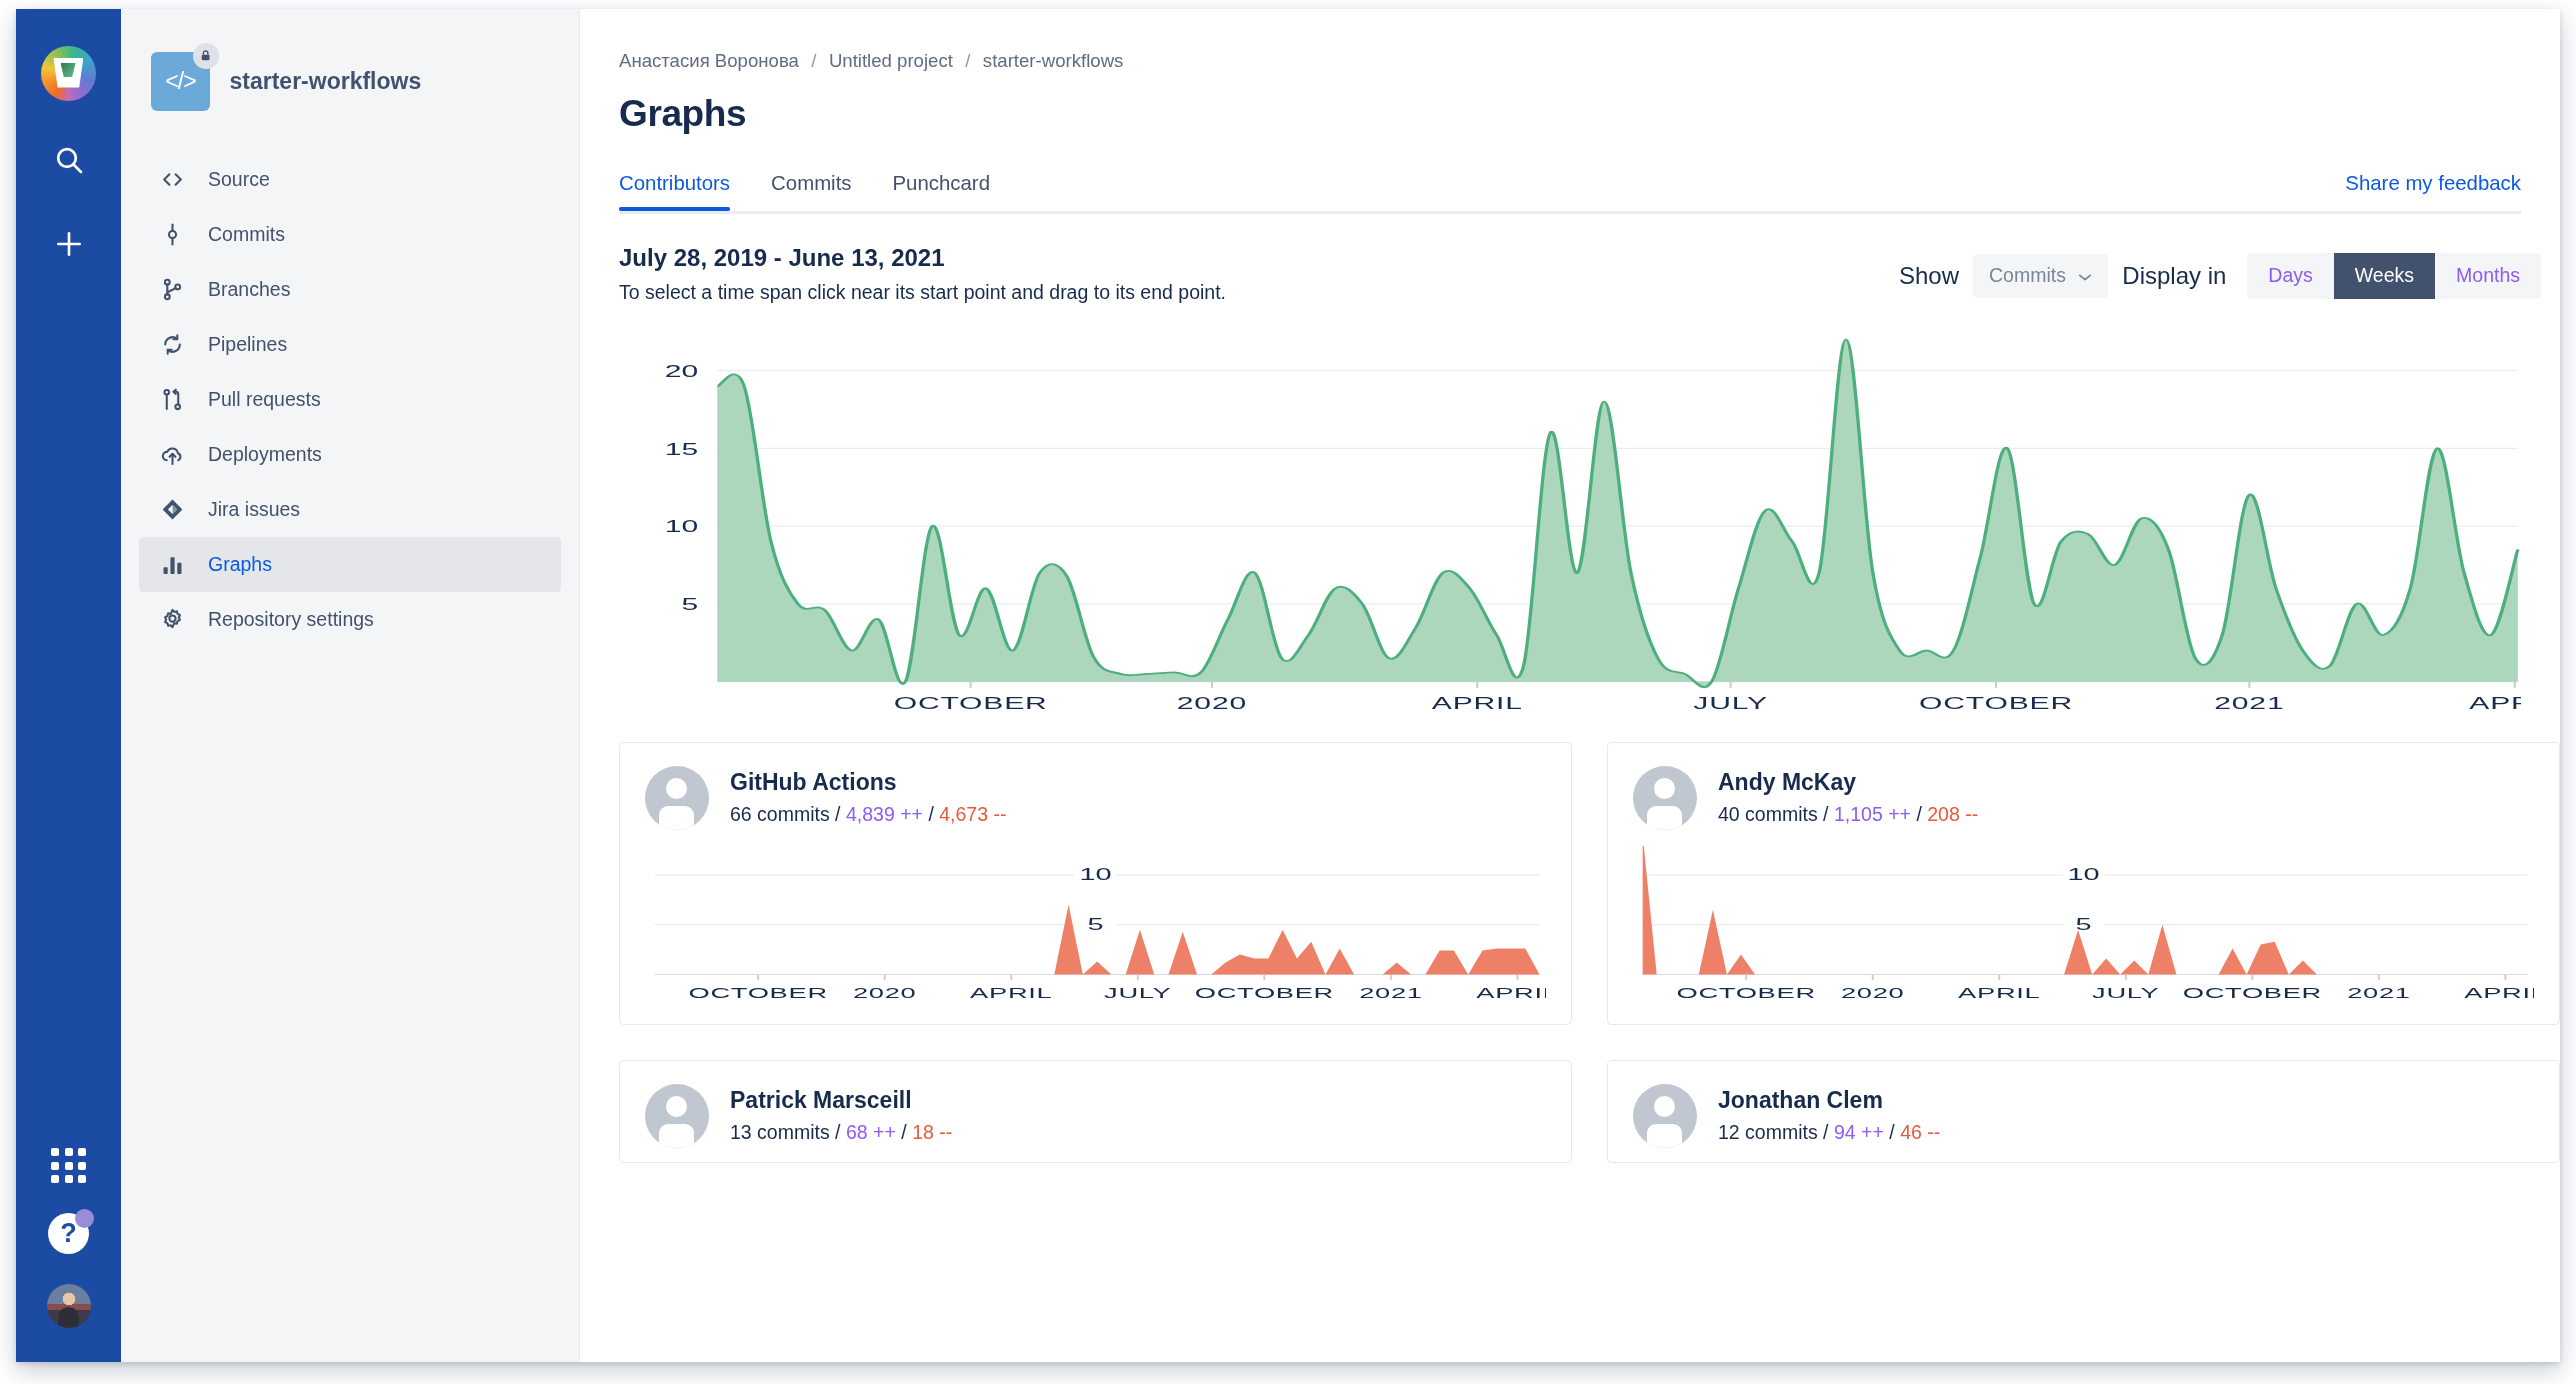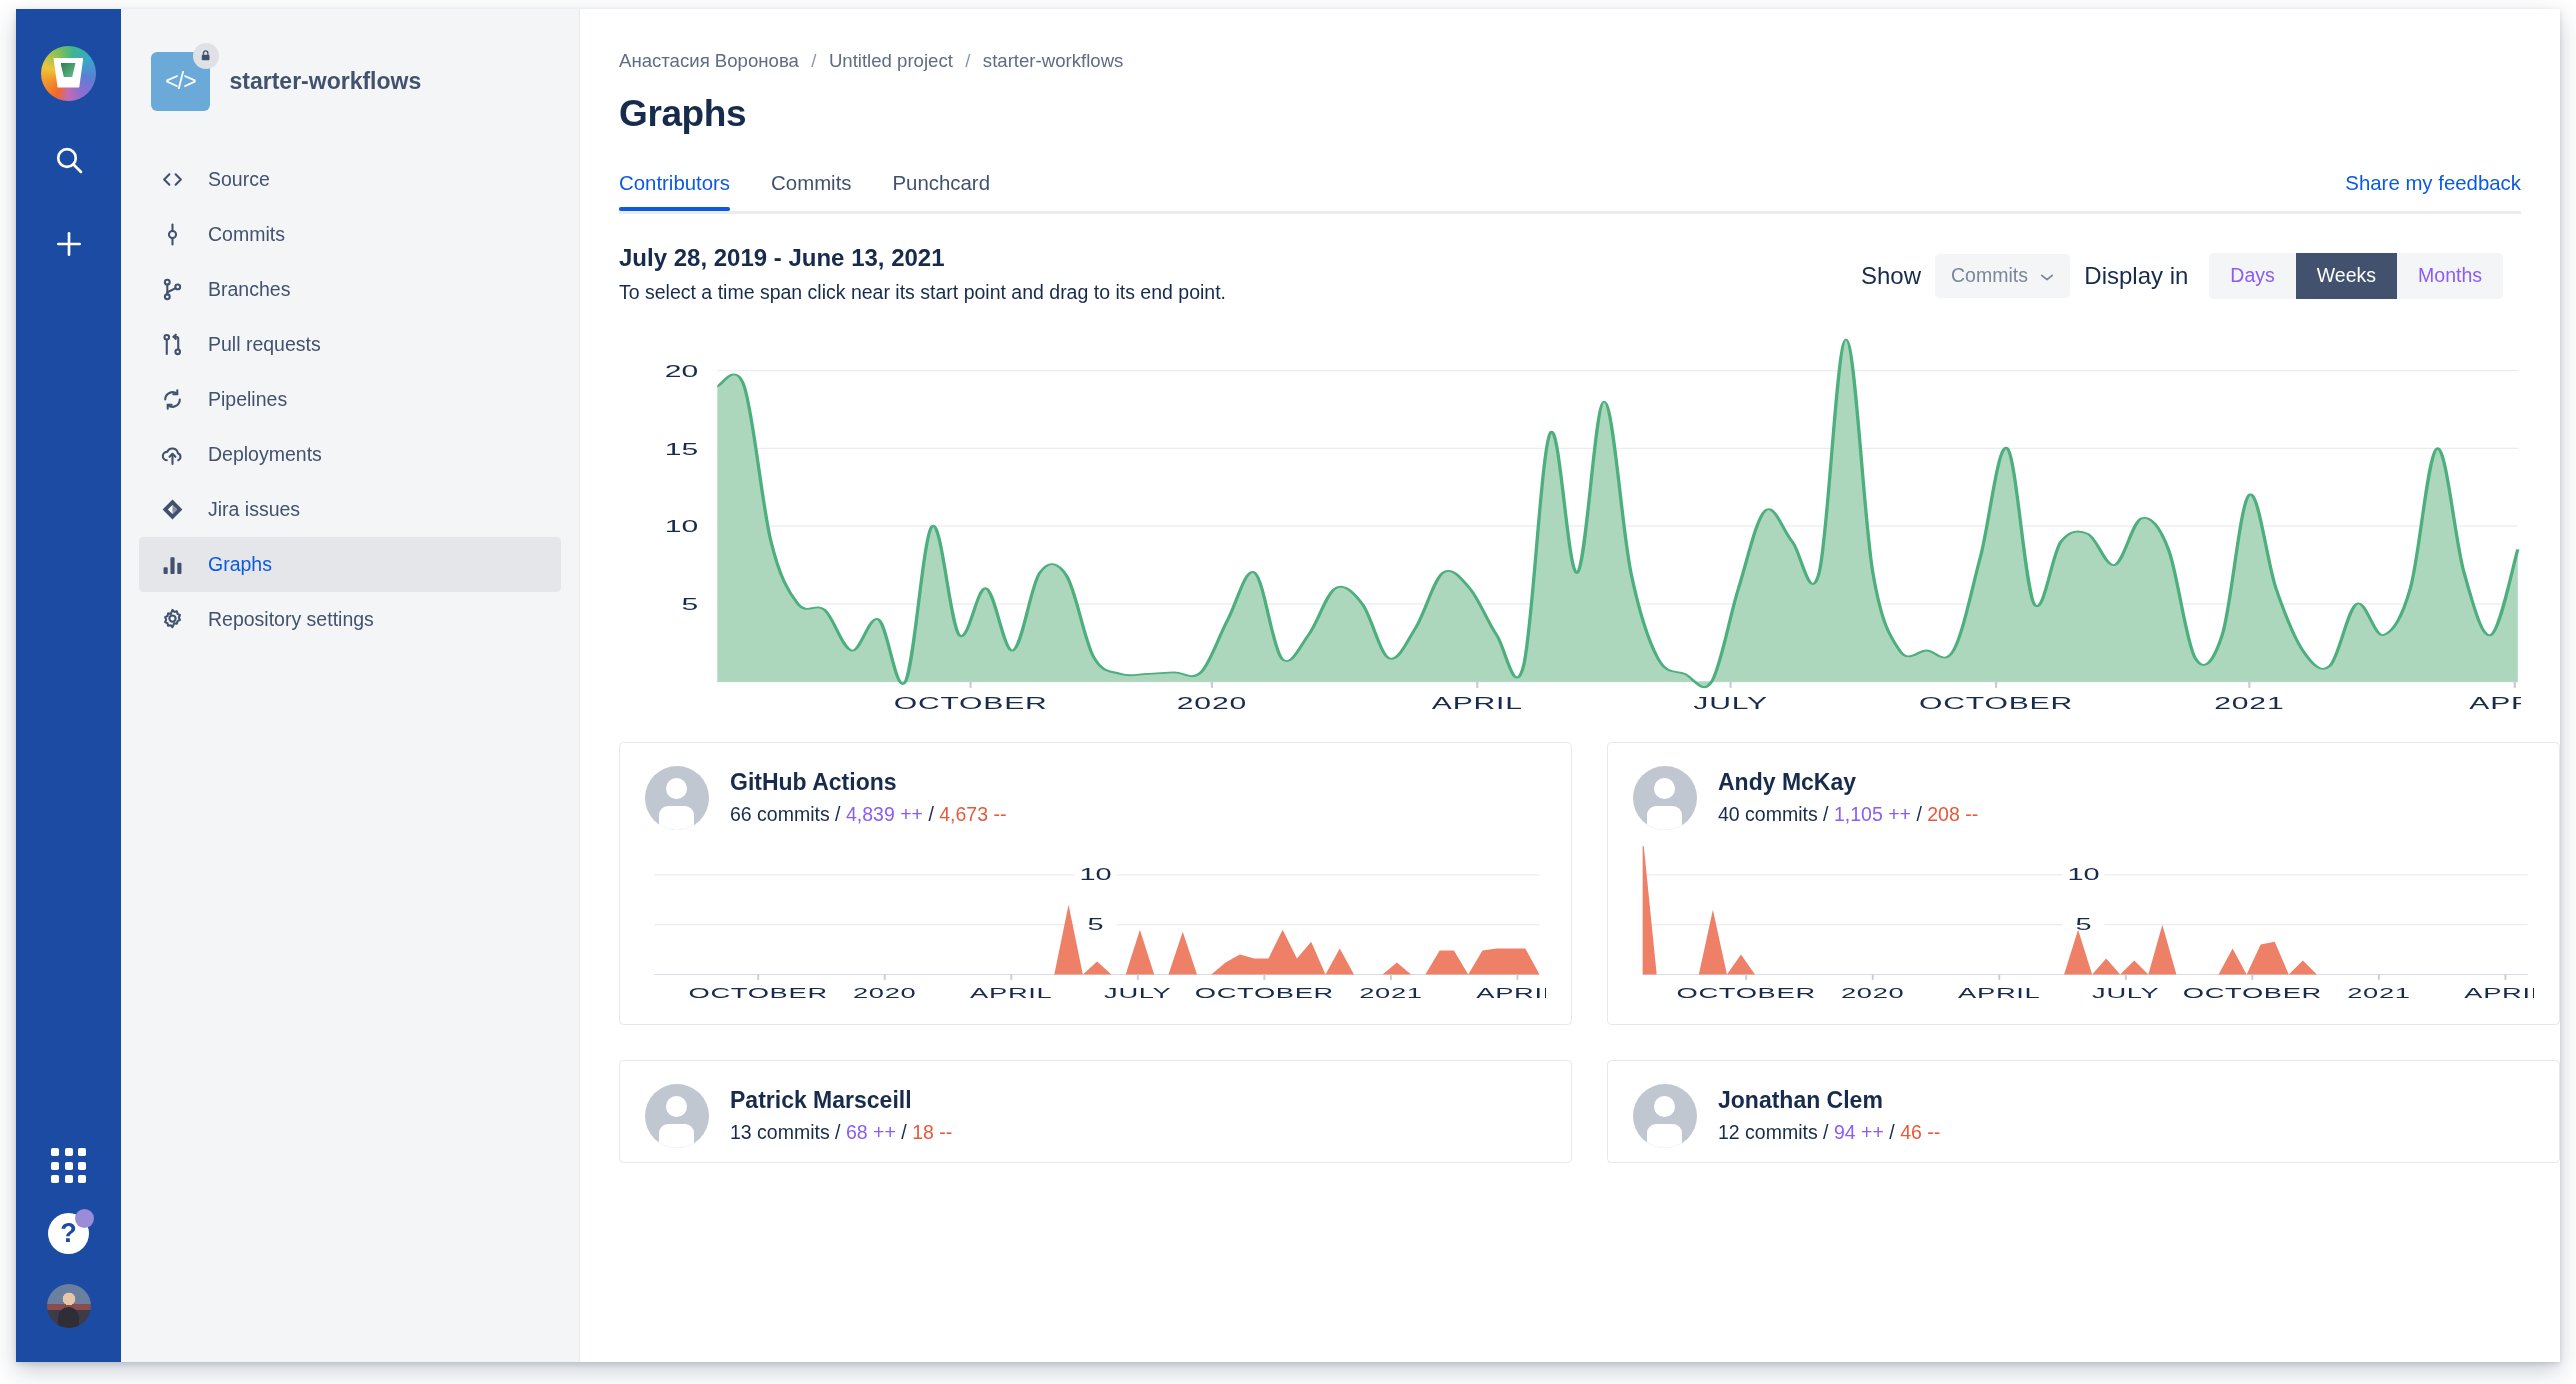--- a/index.html
+++ b/index.html
@@ -127,21 +127,21 @@
   .tab { font-size: 20.4px; color: #42526e; padding-bottom: 16px; cursor: pointer; position: relative; }
   .tab.active { color: #0c5ae0; font-weight: normal; }
   .tab.active::after {
     content: ""; position: absolute; left: 0; right: 0; bottom: 0; height: 4.4px; background: #0c5ae0; border-radius: 1.8px;
   }
   .tabs-rule { height: 2.7px; background: #ebecf0; margin-right: 0; }
   .feedback-link {
     position: absolute; right: 39px; top: 0; font-size: 20.4px; color: #0c5ae0; cursor: pointer;
   }
 
-  .controls { display: flex; align-items: flex-start; justify-content: space-between; margin-top: 30px; padding-right: 57px; }
+  .controls { display: flex; align-items: flex-start; justify-content: space-between; margin-top: 30px; padding-right: 19px; }
   .range-title { font-size: 24px; font-weight: bold; color: #172b4d; }
   .range-hint { font-size: 19.5px; color: #172b4d; margin-top: 9px; }
   .ctrl-right { display: flex; align-items: center; gap: 14px; margin-top: 9px; }
   .ctrl-label { font-size: 24px; color: #172b4d; }
   .select-box {
     background: #f4f5f7; border-radius: 4.4px; padding: 10.6px 16px;
     display: flex; align-items: center; gap: 12.4px;
     font-size: 19.5px; color: #7a869a; cursor: pointer;
   }
   .seg { display: flex; border-radius: 4.4px; overflow: hidden; margin-left: 7px; }
@@ -269,39 +269,39 @@
               <circle cx="17" cy="9.5" r="2.3"></circle>
             <path d="M7 7.3v9.4"></path>
               <path d="M14.8 10.6c-2.6 2.4-5.2 2-7.8 4.6"></path>
           </svg>
         </span>
         <span class="nav-label">Branches</span>
       </div>
       <div class="nav-item">
         <span class="nav-ico">
           <svg width="25" height="25" viewBox="0 0 24 24" fill="none" stroke="#42526e" stroke-width="2" stroke-linecap="round">
+            <path d="M19 12a7 7 0 0 1-11.4 5.4"></path>
+              <path d="M5 12A7 7 0 0 1 16.4 6.6"></path>
+            <polyline points="16.6,3.2 16.6,7 12.8,7"></polyline>
+              <polyline points="7.4,20.8 7.4,17 11.2,17"></polyline>
+          </svg>
+        </span>
+        <span class="nav-label">Pipelines</span>
+      </div>
+      <div class="nav-item">
+        <span class="nav-ico">
+          <svg width="25" height="25" viewBox="0 0 24 24" fill="none" stroke="#42526e" stroke-width="2" stroke-linecap="round">
             <circle cx="6.5" cy="5" r="2.2"></circle>
               <circle cx="17" cy="19" r="2.2"></circle>
             <path d="M6.5 7.2V21"></path>
               <path d="M13.5 4.5h2.2a1.8 1.8 0 0 1 1.8 1.8v10.4"></path>
               <polyline points="15.2,2.6 13,4.6 15.2,6.6"></polyline>
           </svg>
         </span>
         <span class="nav-label">Pull requests</span>
-      </div>
-      <div class="nav-item">
-        <span class="nav-ico">
-          <svg width="25" height="25" viewBox="0 0 24 24" fill="none" stroke="#42526e" stroke-width="2" stroke-linecap="round">
-            <path d="M19 12a7 7 0 0 1-11.4 5.4"></path>
-              <path d="M5 12A7 7 0 0 1 16.4 6.6"></path>
-            <polyline points="16.6,3.2 16.6,7 12.8,7"></polyline>
-              <polyline points="7.4,20.8 7.4,17 11.2,17"></polyline>
-          </svg>
-        </span>
-        <span class="nav-label">Pipelines</span>
       </div>
       <div class="nav-item">
         <span class="nav-ico">
           <svg width="25" height="25" viewBox="0 0 24 24" fill="none" stroke="#42526e" stroke-width="2" stroke-linecap="round" stroke-linejoin="round">
             <path d="M6.5 17.5a4 4 0 0 1 .4-8 5.4 5.4 0 0 1 10.3 1.3 3.6 3.6 0 0 1 .3 6.7"></path>
             <line x1="12" y1="21" x2="12" y2="11.5"></line>
               <polyline points="9.2,14.2 12,11.3 14.8,14.2"></polyline>
           </svg>
         </span>
         <span class="nav-label">Deployments</span>

